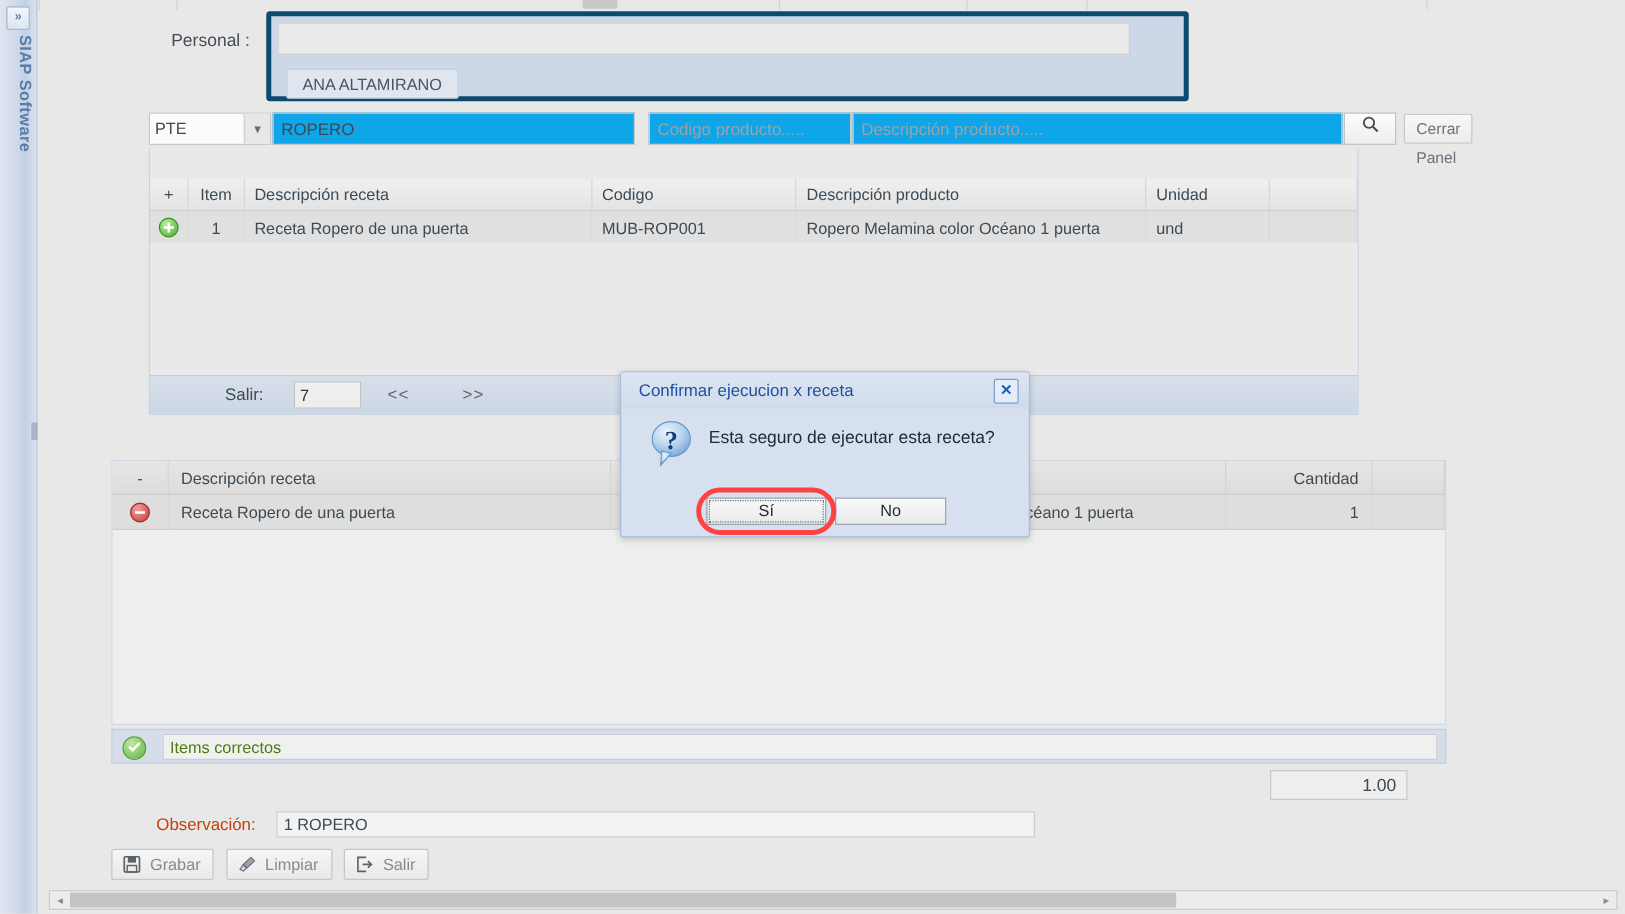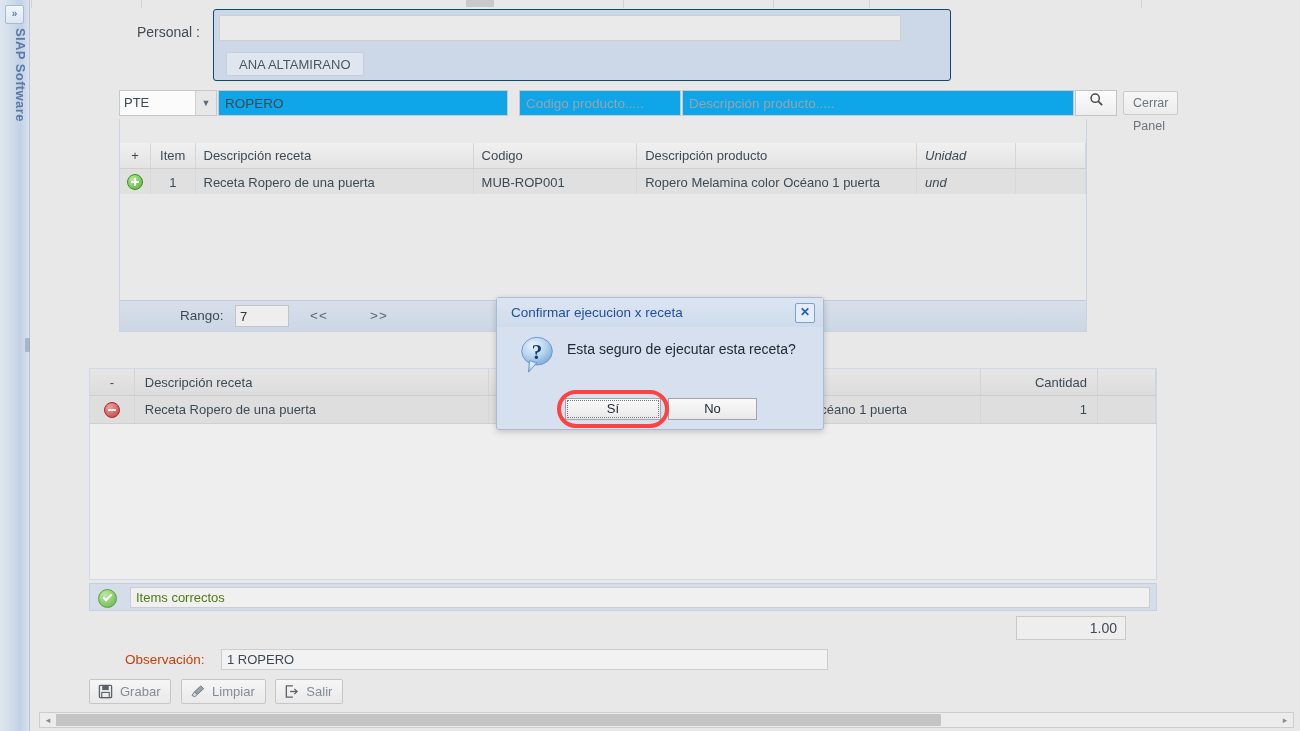--- a/index.html
+++ b/index.html
@@ -56,21 +56,21 @@
     background: #c9c9c9; border-radius: 1px;
   }
 
   
   .personal-label {
     position: absolute; left: 83px; top: 24px; width: 86px;
     text-align: right; font-size: 14px; color: #444c55;
   }
   .personal-panel {
     position: absolute; left: 182px; top: 9px; width: 738px; height: 72px;
-    background: #ccd7e8; border: 1px solid #0c4a6e; border-radius: 3px;
+    background: #ccd7e8; border: 4px solid #0c4a6e; border-radius: 3px;
     box-sizing: border-box;
   }
   .personal-input {
     position: absolute; left: 5px; top: 5px; width: 682px; height: 26px;
     background: #eaeaea; border: 1px solid #cfcfcf; box-sizing: border-box;
     font-family: "Liberation Sans", sans-serif; font-size: 13px; padding: 0 5px;
     color: #333;
   }
   .personal-chip {
     position: absolute; left: 12px; top: 42px; height: 24px;
@@ -137,21 +137,21 @@
   .utable td {
     background: #e0e0e0;
     border-bottom: 1px solid #d3d3d3; border-right: 1px solid #d8d8d8;
     height: 26px; font-size: 13px; color: #3d4a54; padding: 0 8px;
   }
   .c-plus { width: 32px; text-align: center !important; padding: 0 !important; }
   .c-item { width: 46px; text-align: center !important; padding: 0 !important;}
   .c-drec { width: 288px; }
   .c-cod  { width: 160px; }
   .c-dpro { width: 290px; }
-  .c-uni  { width: 88px; font-style: italic; }
+  .c-uni  { width: 88px; }
   .c-tail { width: 60px; }
   .icon-add {
     display: inline-block; width: 14px; height: 14px; border-radius: 50%;
     background: radial-gradient(circle at 35% 30%, #b9eb9a, #4fae34);
     border: 1px solid #3c9227; position: relative; vertical-align: middle;
   }
   .icon-add::before, .icon-add::after {
     content: ""; position: absolute; background: #fff;
   }
   .icon-add::before { left: 3px; top: 6px; width: 8px; height: 2px; }
@@ -373,21 +373,21 @@
             <td class="c-drec">Receta Ropero de una puerta</td>
             <td class="c-cod">MUB-ROP001</td>
             <td class="c-dpro">Ropero Melamina color Océano 1 puerta</td>
             <td class="c-uni">und</td>
             <td class="c-tail"></td>
           </tr>
         </tbody>
       </table>
       <div class="grid-upper-body"></div>
       <div class="grid-upper-footer">
-        <span class="rango-label">Rango:</span>
+        <span class="rango-label">Salir:</span>
         <input class="rango-input" type="text" value="7" style="">
         <span class="pg pg-prev">&lt;&lt;</span>
         <span class="pg pg-next">&gt;&gt;</span>
       </div>
     </div>
 
     <div class="grid-lower">
       <table class="ltable">
         <thead>
           <tr>

